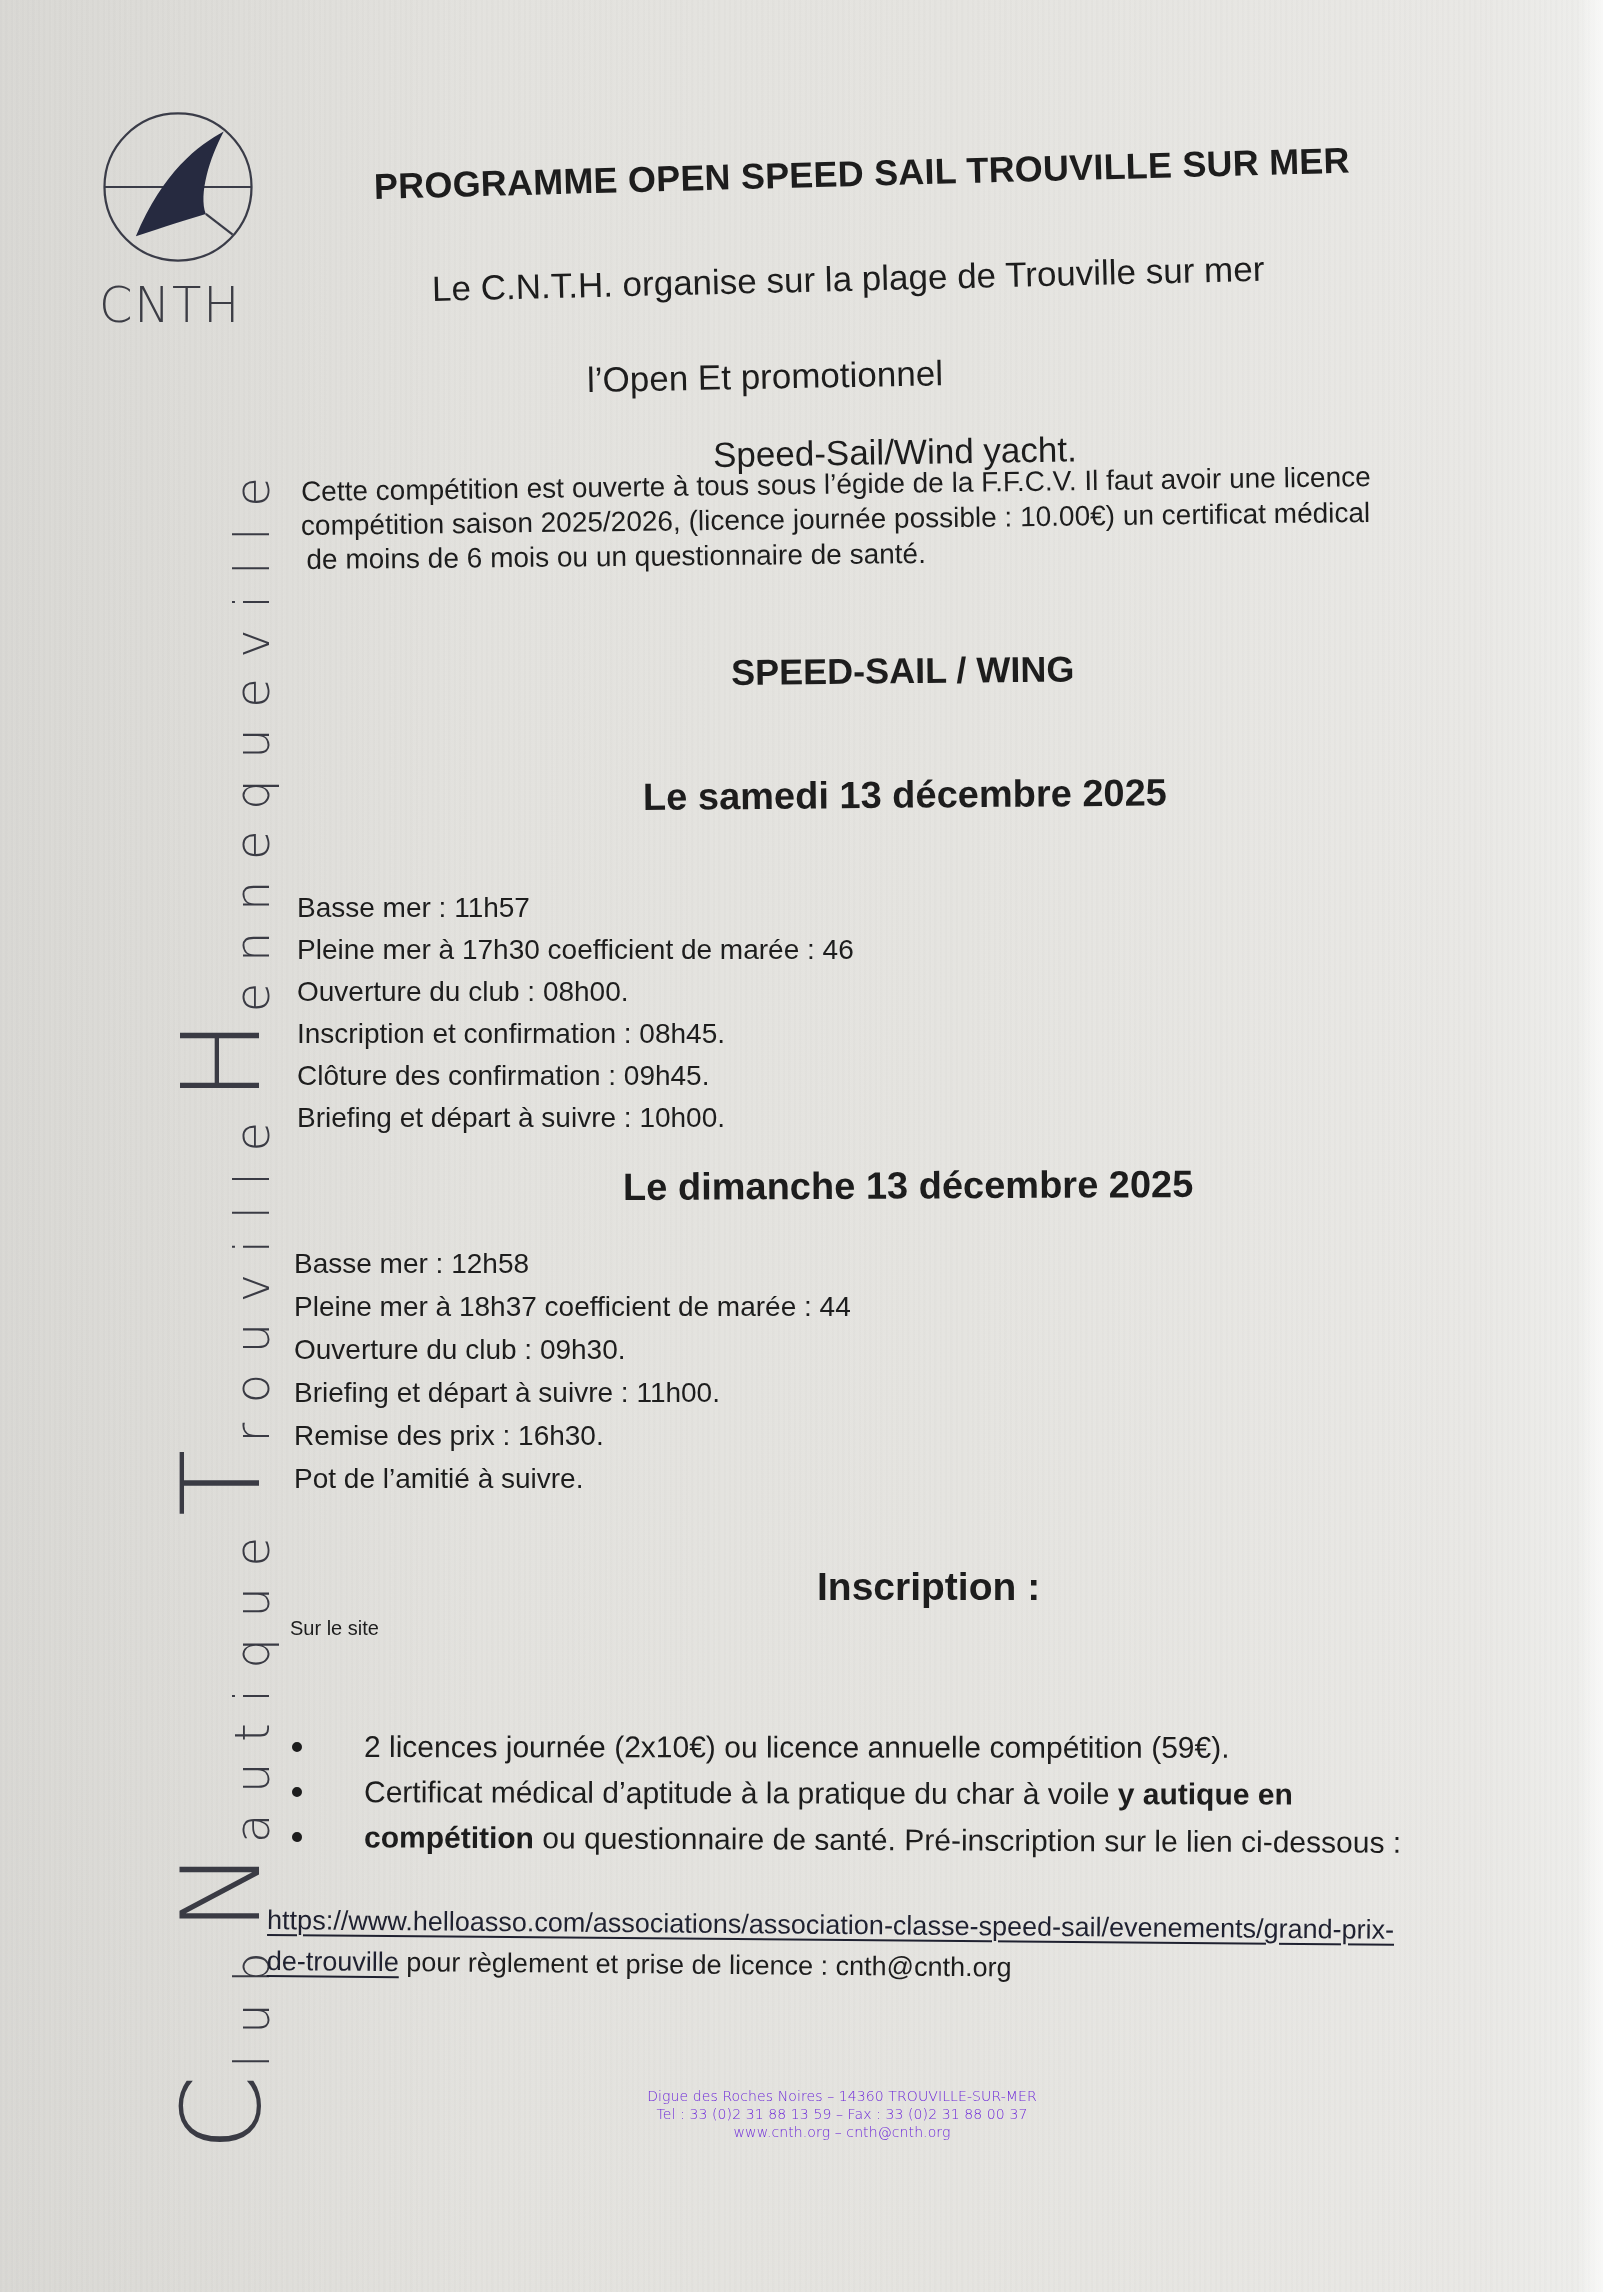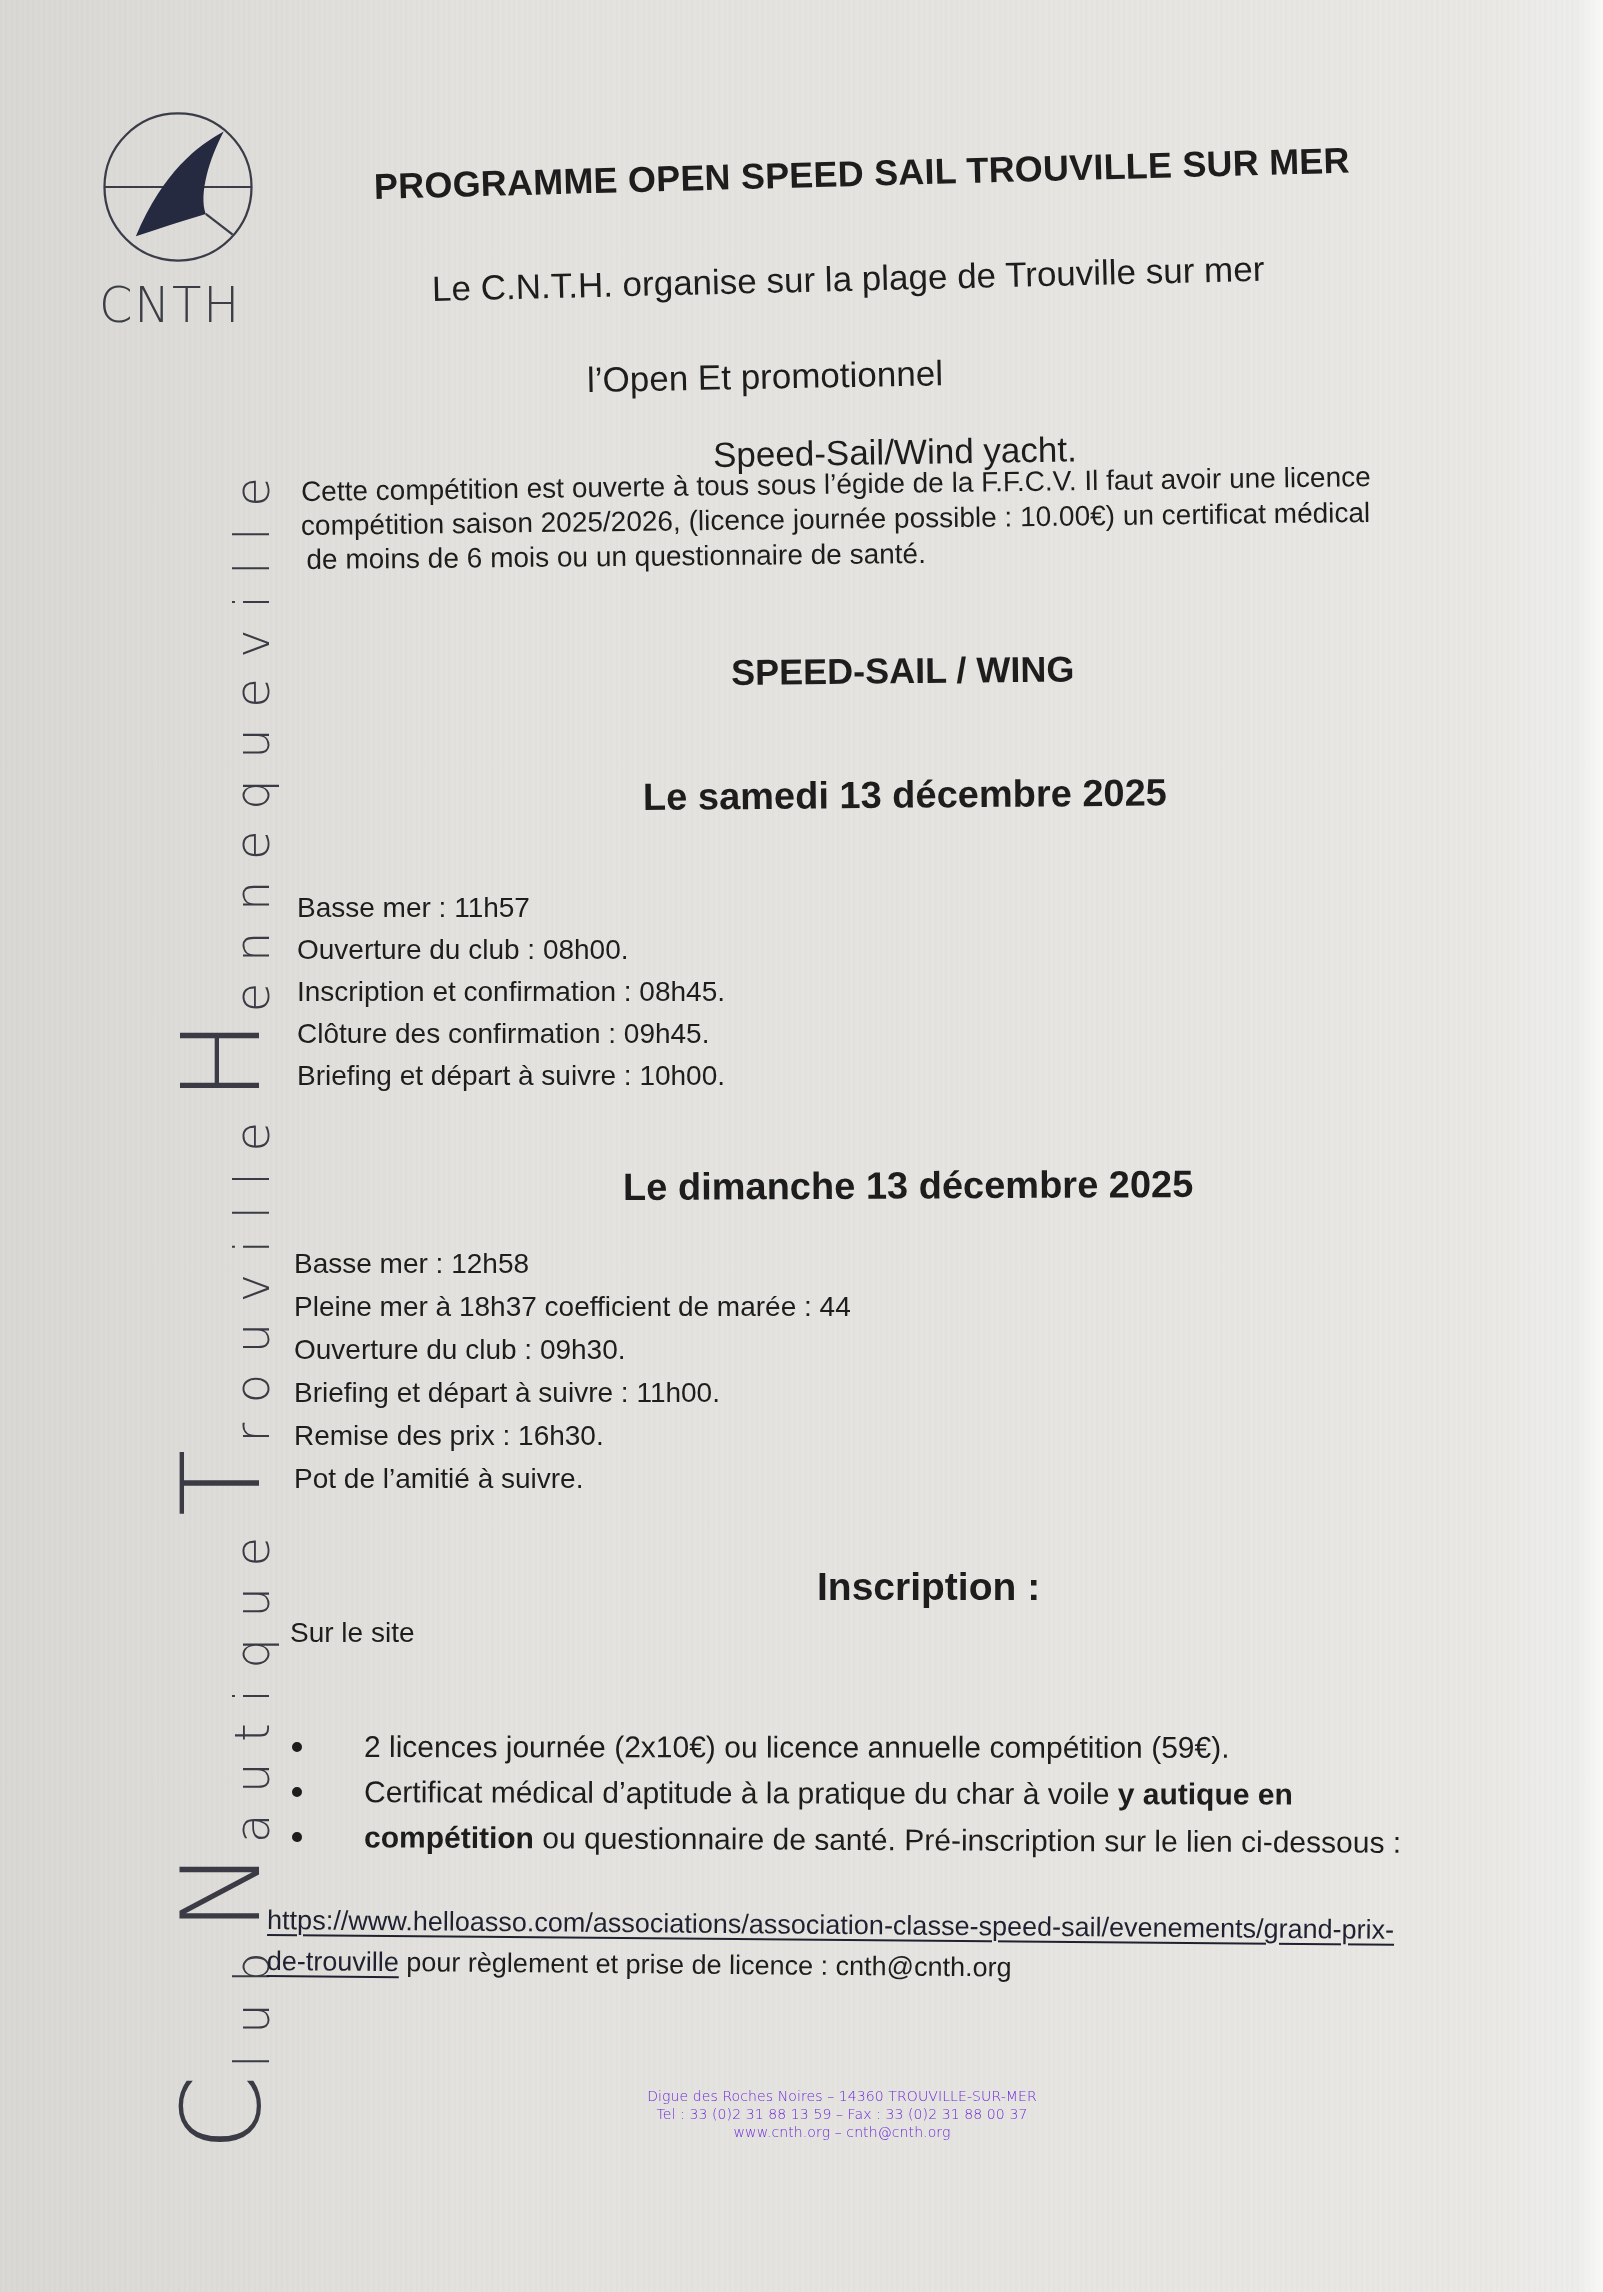--- a/index.html
+++ b/index.html
@@ -137,21 +137,21 @@
       line-height: 42px;
       white-space: nowrap;
     }
     .schedule-sat { top: 855px; margin-top: 32px; }
     .schedule-sun { top: 1242px; left: 294px; line-height: 43px; }
 
     .sur-le-site {
       position: absolute;
       left: 290px;
       top: 1617px;
-      font-size: 28px;
+      font-size: 20px;
     }
 
     .bullets {
       position: absolute;
       left: 285px;
       top: 1724px;
       font-size: 30px;
       line-height: 45px;
       list-style: none;
       margin: 0;
@@ -247,20 +247,21 @@
     <div class="pline">Cette compétition est ouverte à tous sous l’égide de la F.F.C.V. Il faut avoir une licence</div>
     <div class="pline">compétition saison 2025/2026, (licence journée possible : 10.00€) un certificat médical</div>
     <div class="pline">de moins de 6 mois ou un questionnaire de santé.</div>
   </div>
 
   <div class="section-heading h-speedsail">SPEED-SAIL / WING</div>
 
   <div class="section-heading h-sat">Le samedi 13 décembre 2025</div>
   <div class="schedule schedule-sat">
     <div>Basse mer : 11h57</div>
+    <div>Pleine mer à 17h30 coefficient de marée : 46</div>
     <div>Ouverture du club : 08h00.</div>
     <div>Inscription et confirmation : 08h45.</div>
     <div>Clôture des confirmation : 09h45.</div>
     <div>Briefing et départ à suivre : 10h00.</div>
   </div>
 
   <div class="section-heading h-sun">Le dimanche 13 décembre 2025</div>
   <div class="schedule schedule-sun">
     <div>Basse mer : 12h58</div>
     <div>Pleine mer à 18h37 coefficient de marée : 44</div>

